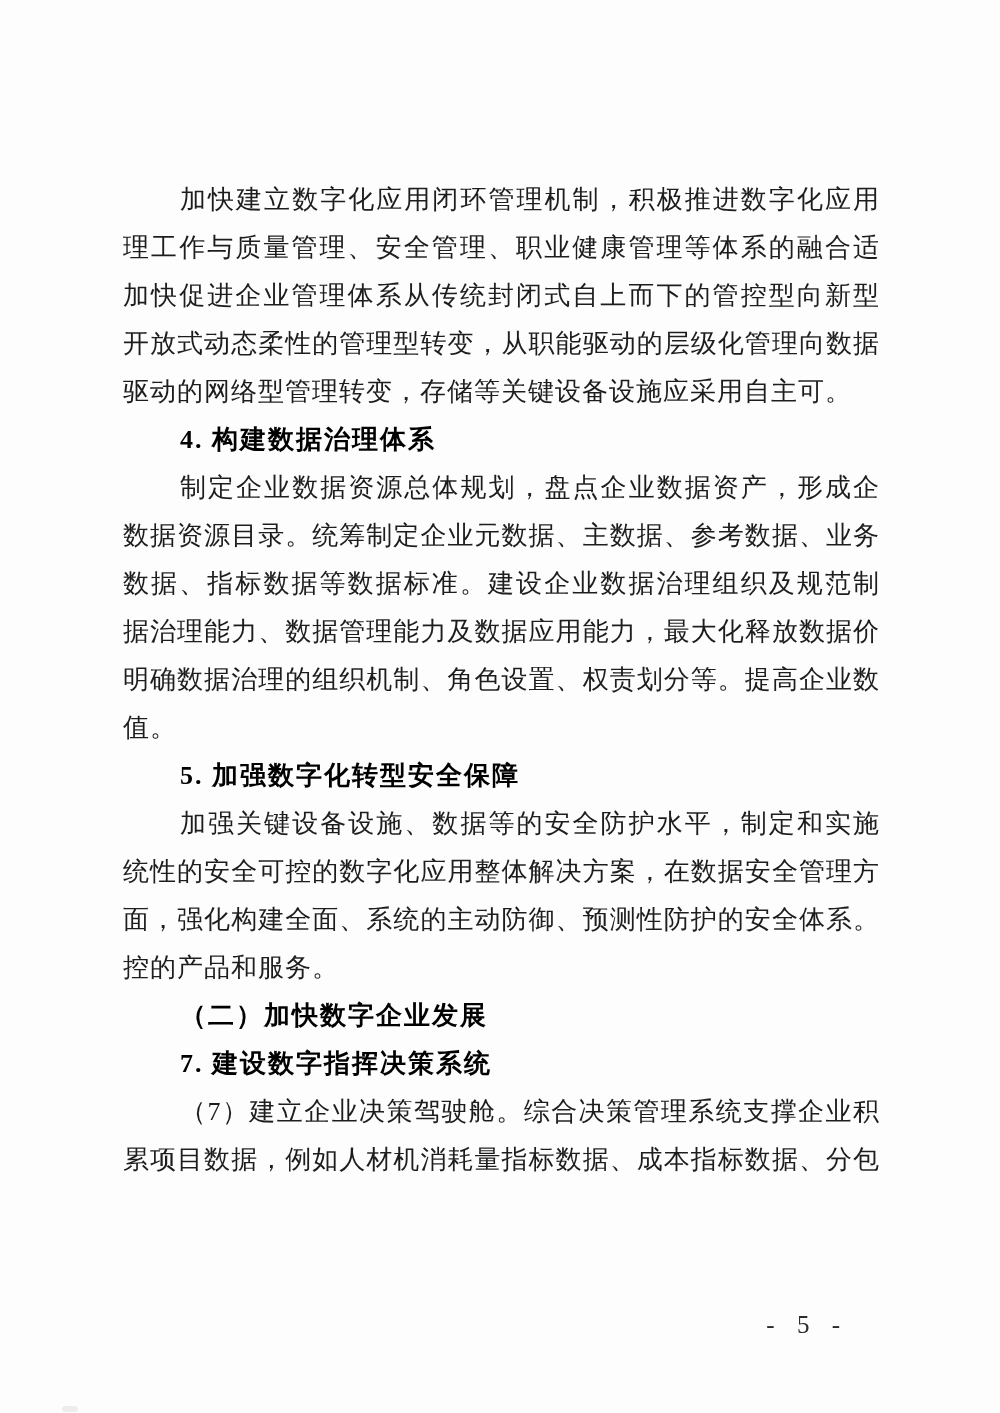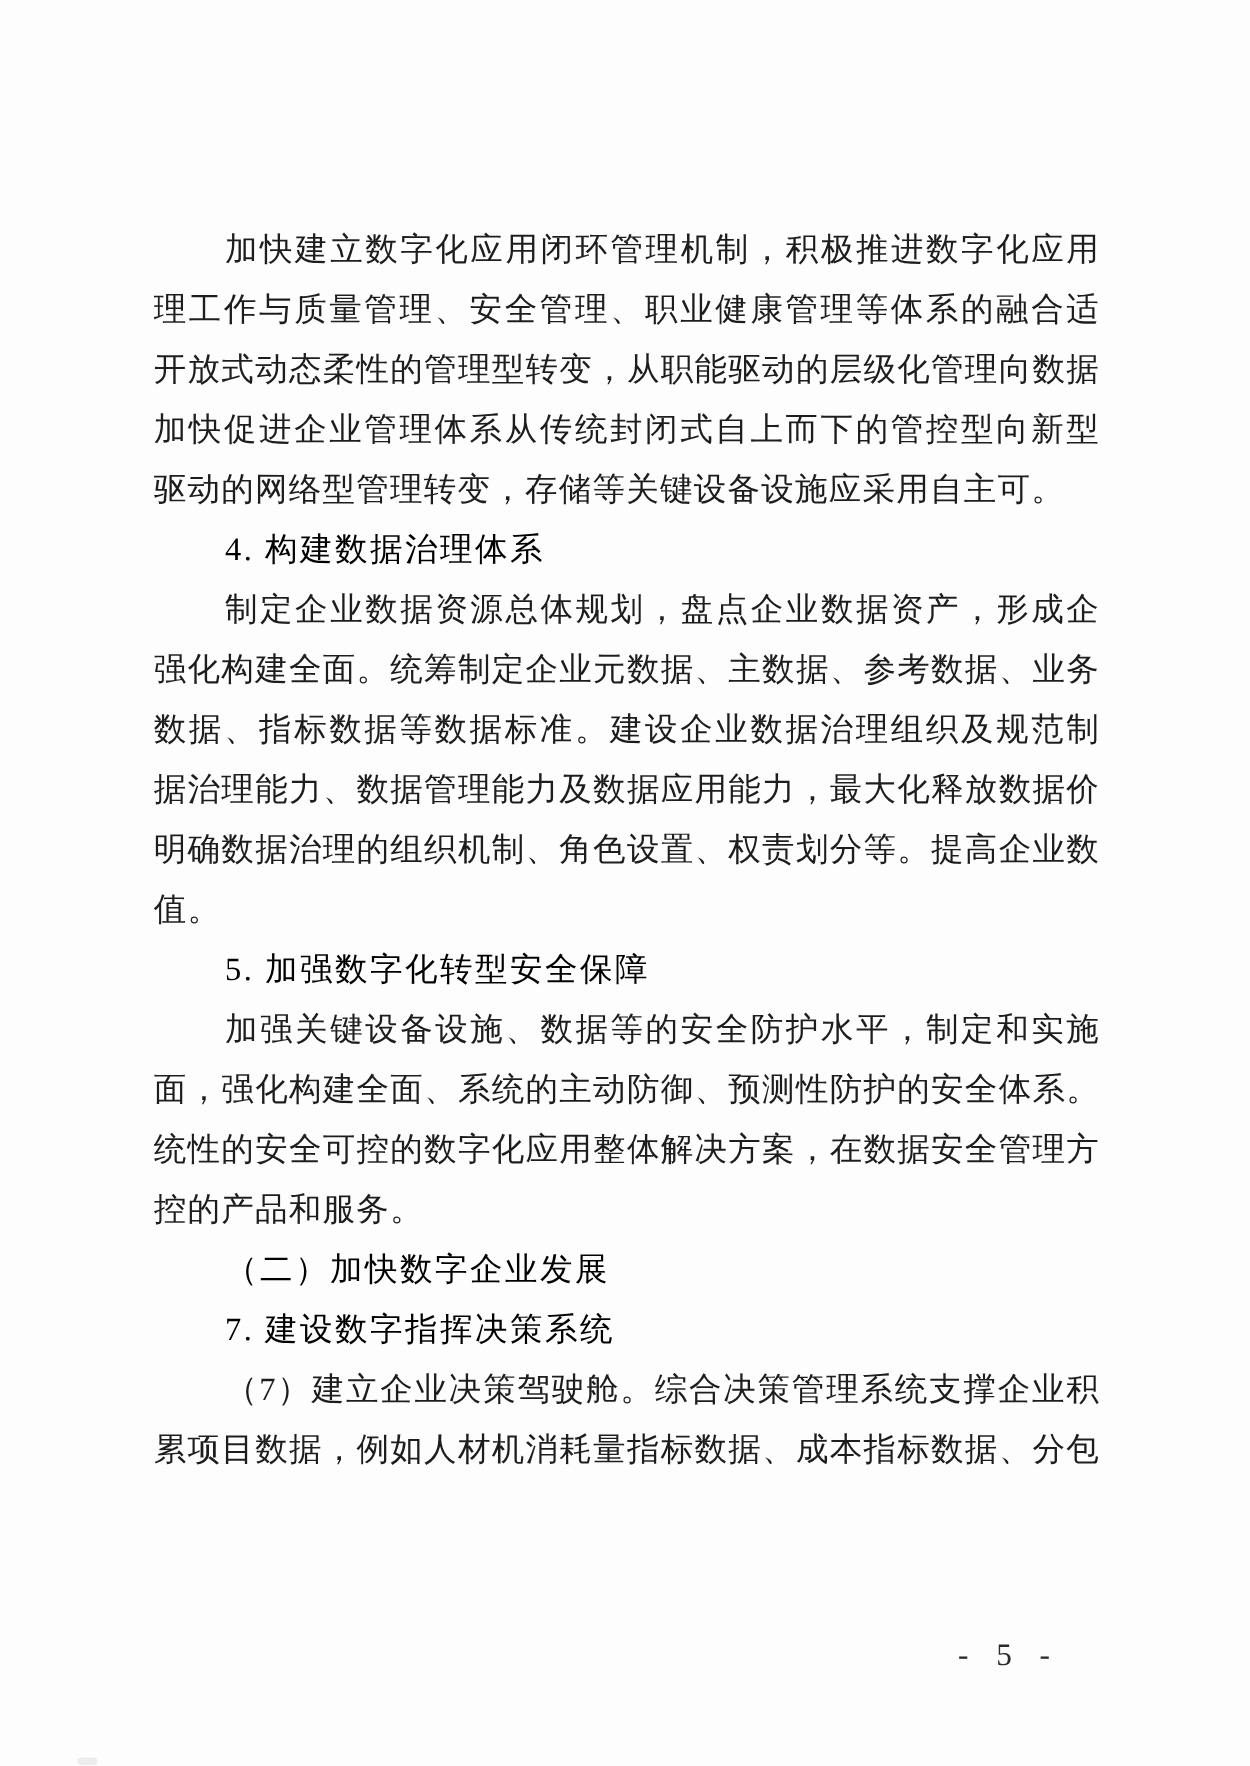--- a/index.html
+++ b/index.html
@@ -32,21 +32,21 @@
   }
   .line.justify {
     text-align: justify;
     text-align-last: justify;
     text-justify: inter-character;
   }
   .line.indent {
     text-indent: 57px;
   }
   .line.heading {
-    font-weight: 400;
+    font-weight: 700;
     color: #000;
     letter-spacing: 2px;
   }
   .page-number {
     position: absolute;
     top: 1305px;
     right: 152px;
     font-size: 25px;
     line-height: 40px;
     color: #2b2b2b;
@@ -63,34 +63,34 @@
     border-radius: 3px;
   }
 </style>
 </head>
 <body>
 
 <div class="page">
   <div class="content">
       <div class="line justify indent">加快建立数字化应用闭环管理机制，积极推进数字化应用管</div>
       <div class="line justify">理工作与质量管理、安全管理、职业健康管理等体系的融合适应。</div>
+      <div class="line justify">加快促进企业管理体系从传统封闭式自上而下的管控型向新型</div>
       <div class="line justify">开放式动态柔性的管理型转变，从职能驱动的层级化管理向数据</div>
-      <div class="line justify">加快促进企业管理体系从传统封闭式自上而下的管控型向新型</div>
       <div class="line">驱动的网络型管理转变，存储等关键设备设施应采用自主可。</div>
       <div class="line heading indent">4. 构建数据治理体系</div>
       <div class="line justify indent">制定企业数据资源总体规划，盘点企业数据资产，形成企业</div>
-      <div class="line justify">强化构建全面。统筹制定企业元数据、主数据、参考数据、业务</div>
+      <div class="line justify">数据资源目录。统筹制定企业元数据、主数据、参考数据、业务</div>
       <div class="line justify">数据、指标数据等数据标准。建设企业数据治理组织及规范制度，</div>
       <div class="line justify">据治理能力、数据管理能力及数据应用能力，最大化释放数据价</div>
       <div class="line justify">明确数据治理的组织机制、角色设置、权责划分等。提高企业数</div>
       <div class="line">值。</div>
       <div class="line heading indent">5. 加强数字化转型安全保障</div>
       <div class="line justify indent">加强关键设备设施、数据等的安全防护水平，制定和实施系</div>
+      <div class="line justify">统性的安全可控的数字化应用整体解决方案，在数据安全管理方</div>
       <div class="line justify">面，强化构建全面、系统的主动防御、预测性防护的安全体系。</div>
-      <div class="line justify">统性的安全可控的数字化应用整体解决方案，在数据安全管理方</div>
       <div class="line">控的产品和服务。</div>
       <div class="line heading indent">（二）加快数字企业发展</div>
       <div class="line heading indent">7. 建设数字指挥决策系统</div>
       <div class="line justify indent">（7）建立企业决策驾驶舱。综合决策管理系统支撑企业积</div>
       <div class="line justify">累项目数据，例如人材机消耗量指标数据、成本指标数据、分包</div>
     </div>
   <div class="page-number">- 5 -</div>
   <div class="scan-artifact"></div>
 </div>
 

